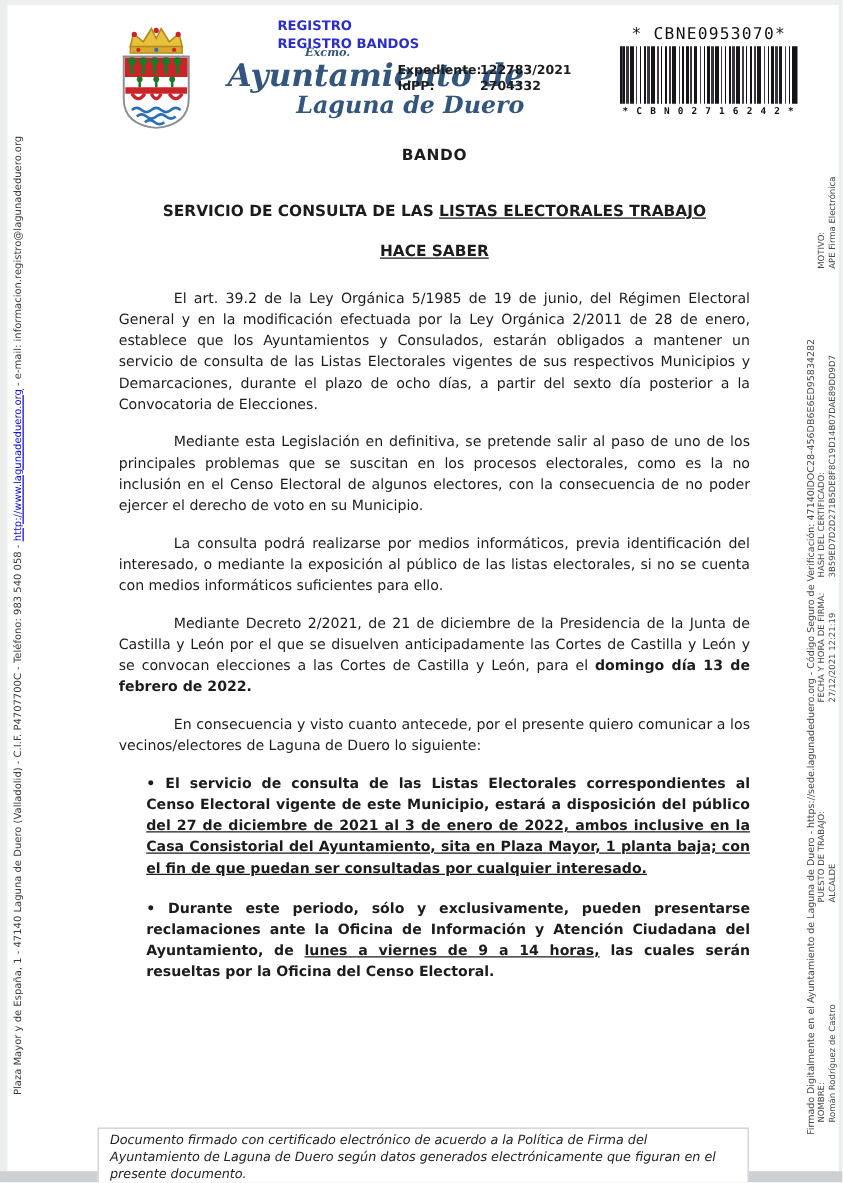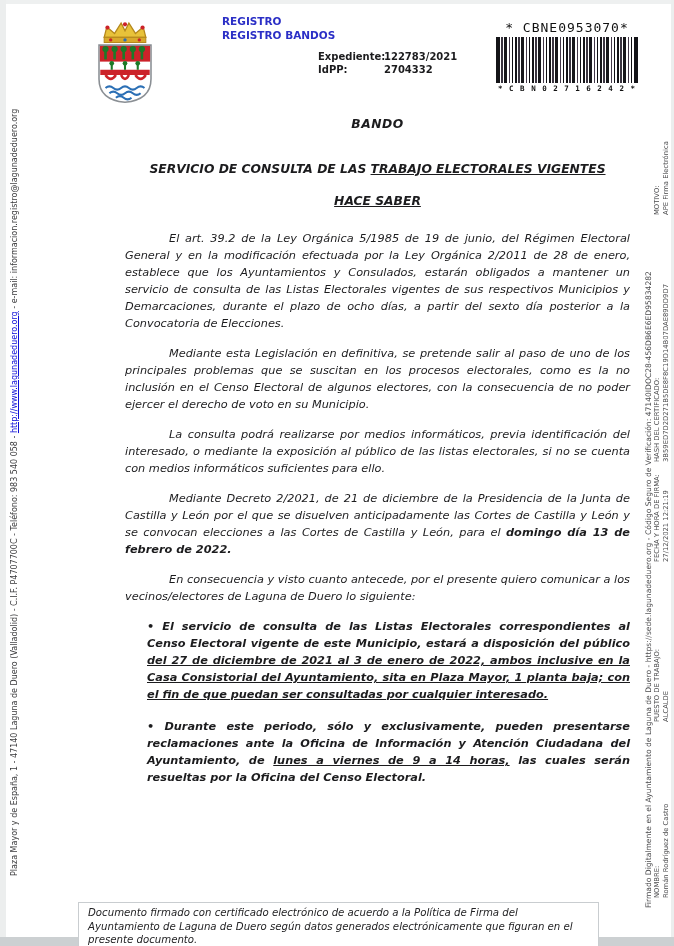--- a/index.html
+++ b/index.html
@@ -35,21 +35,21 @@
       background: repeating-linear-gradient(90deg,
         #141418 0 2px, #fff 2px 3px, #3a3440 3px 5px, #fff 5px 6px,
         #17171b 6px 9px, #fff 9px 11px, #44394a 11px 12px, #fff 12px 14px,
         #101014 14px 15px, #fff 15px 17px);
       border-left:2px solid #141418; border-right:2px solid #141418; }
   .barcode-bottom { font-family:"DejaVu Sans Mono", monospace; font-weight:bold; font-size:7.5px;
                  letter-spacing:1px; color:#111; margin-top:1px; }
 
   
   .doc-body { position:absolute; left:95px; top:116px; width:505px; color:#1c1c1e;
-              font-style:italic; font-size:11.3px; line-height:17px; text-align:justify;margin-left:30px; }
+              font-size:11.3px; line-height:17px; text-align:justify; }
   .titles { text-align:center; font-weight:bold; font-size:12.3px; }
   .t-bando { margin-bottom:28px; letter-spacing:0.5px; }
   .t-serv  { margin-bottom:15px; }
   .t-alc   { margin-bottom:15px; }
   .t-hace  { margin-bottom:20px; text-decoration:underline; }
   .u { text-decoration:underline; }
   .doc-body p { margin-bottom:13px; text-indent:44px; }
   .doc-body p.bullet { text-indent:0; margin-left:22px; font-weight:bold; margin-bottom:15px; }
   .b { font-weight:bold; }
 
@@ -120,20 +120,25 @@
       </g>
 
       <g stroke="#2b6fb5" stroke-width="1.6" fill="none">
         <path d="M15 55 q3 -2.5 6 0 q3 2.5 6 0 q3 -2.5 6 0 q3 2.5 6 0 q3 -2.5 6 0"></path>
         <path d="M18 59 q3 -2.5 6 0 q3 2.5 6 0 q3 -2.5 6 0 q3 2.5 6 0"></path>
         <path d="M23 62.5 q3 -2.5 6 0 q3 2.5 6 0"></path>
       </g>
     </svg>
   </div>
 
+  <div class="brand">
+    <div class="excmo">Excmo.</div>
+    <div class="l1">Ayuntamiento de</div>
+    <div class="l2">Laguna de Duero</div>
+  </div>
 
   <div class="registro">
     <div>REGISTRO</div>
     <div>REGISTRO BANDOS</div>
   </div>
 
 
   <div class="expediente">
     <div class="row">
       <span class="lbl">Expediente:</span>
@@ -147,21 +152,21 @@
 
   <div class="barcode-block">
     <div class="barcode-top">* CBNE0953070*</div>
     <div class="barcode-bars"></div>
     <div class="barcode-bottom">* C B N 0 2 7 1 6 2 4 2 *</div>
   </div>
 
   <div class="doc-body">
     <div class="titles">
       <div class="t-bando">BANDO</div>
-      <div class="t-serv"><span>SERVICIO DE CONSULTA DE LAS </span><span class="u">TRABAJO ELECTORALES VIGENTES</span></div>
+      <div class="t-serv"><span>SERVICIO DE CONSULTA DE LAS </span><span class="u">LISTAS ELECTORALES TRABAJO</span></div>
       <div class="t-hace">HACE SABER</div>
     </div>
 
     <p>El art. 39.2 de la Ley Orgánica 5/1985 de 19 de junio, del Régimen Electoral General y en la modificación efectuada por la Ley Orgánica 2/2011 de 28 de enero, establece que los Ayuntamientos y Consulados, estarán obligados a mantener un servicio de consulta de las Listas Electorales vigentes de sus respectivos Municipios y Demarcaciones, durante el plazo de ocho días, a partir del sexto día posterior a la Convocatoria de Elecciones.</p>
     <p>Mediante esta Legislación en definitiva, se pretende salir al paso de uno de los principales problemas que se suscitan en los procesos electorales, como es la no inclusión en el Censo Electoral de algunos electores, con la consecuencia de no poder ejercer el derecho de voto en su Municipio.</p>
     <p>La consulta podrá realizarse por medios informáticos, previa identificación del interesado, o mediante la exposición al público de las listas electorales, si no se cuenta con medios informáticos suficientes para ello.</p>
     <p><span>Mediante Decreto 2/2021, de 21 de diciembre de la Presidencia de la Junta de Castilla y León por el que se disuelven anticipadamente las Cortes de Castilla y León y se convocan elecciones a las Cortes de Castilla y León, para el </span><span class="b">domingo día 13 de febrero de 2022.</span></p>
     <p>En consecuencia y visto cuanto antecede, por el presente quiero comunicar a los vecinos/electores de Laguna de Duero lo siguiente:</p>
 
     <p class="bullet"><span>• El servicio de consulta de las Listas Electorales correspondientes al Censo Electoral vigente de este Municipio, estará a disposición del público </span><span class="u">del 27 de diciembre de 2021 al 3 de enero de 2022, ambos inclusive en la Casa Consistorial del Ayuntamiento, sita en Plaza Mayor, 1 planta baja; con el fin de que puedan ser consultadas por cualquier interesado.</span></p>

